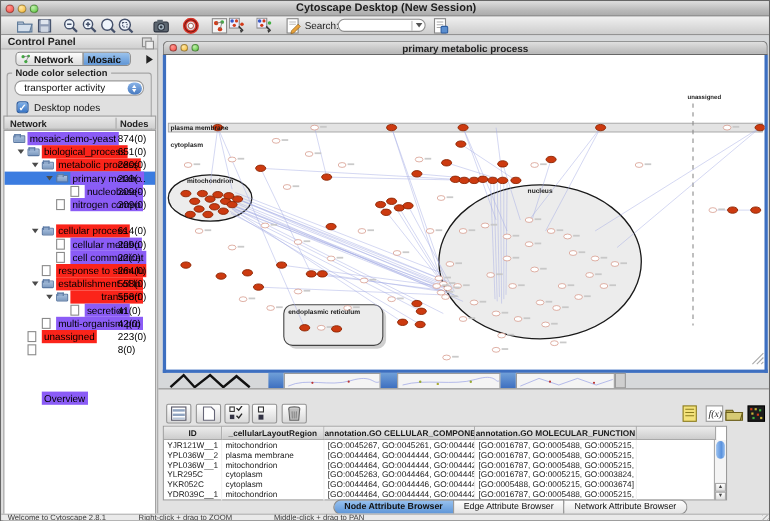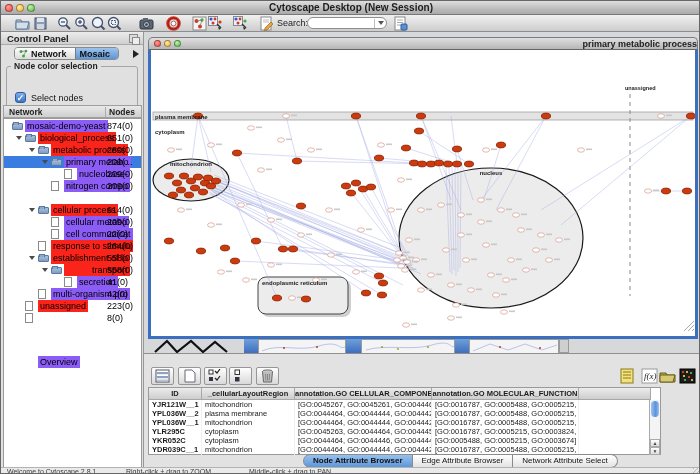--- a/index.html
+++ b/index.html
@@ -80,21 +80,21 @@
 .chip.green{background:#8b5cf6}
 .chip.red{background:#fb241a}
 .tcount{position:absolute;left:103px;color:#000}
 
 .desktop{position:absolute;left:143px;top:31px;width:557px;height:321px;background:#d6d8da}
 .iwin{position:absolute;left:4px;top:5px;width:550px;height:302px}
 .iwin-title{position:absolute;left:0;top:0;width:550px;height:13px;border-radius:5px 5px 0 0;
   background:linear-gradient(#e0e0e0,#b6b6b6);border:1px solid #7c7c7c;border-bottom:1px solid #666}
 .iwin-title .tl{width:7px;height:7px;top:2px}
 .iwin-title .r{left:5px}.iwin-title .y{left:15px}.iwin-title .g{left:25px}
-.iwin-title-text{position:absolute;width:100%;text-align:right;top:1px;font-size:9px;
+.iwin-title-text{position:absolute;width:100%;text-align:center;top:1px;font-size:9px;
   font-weight:bold;color:#222}
 .iwin-body{position:absolute;left:0;top:13px;width:550px;height:289px;
   border:3px solid #3d6fc0;border-top:none;background:#fff}
 .graph{position:absolute;left:0;top:0;width:544px;height:283px}
 .glabel{font-family:"Liberation Sans",sans-serif;font-weight:bold;fill:#1a1a1a}
 
 .strip{position:absolute;top:307px;height:14px}
 .strip.white{background:#f4f4f4;border:1px solid #9a9a9a;border-bottom:none}
 .strip.blue{background:linear-gradient(#6f9fd8,#3d6fc0)}
 .strip.nub{background:#cfcfcf;border:1px solid #9a9a9a}
@@ -108,21 +108,21 @@
 .dpi{position:absolute;top:3px;width:40px;height:16px}
 .dpi svg{width:17px;height:16px;display:block}
 .dp-table{position:absolute;left:4px;top:33px;width:513px;height:68px;background:#fff;
   border:1px solid #9a9a9a;font-size:7.5px;color:#1a1a1a}
 .dp-hrow{display:flex;height:12px}
 .dp-h{background:linear-gradient(#ececec,#cdcdcd);border-right:1px solid #a8a8a8;
   border-bottom:1px solid #a8a8a8;font-weight:bold;text-align:center;line-height:11px;
   overflow:hidden;white-space:nowrap}
 .dp-r{display:flex;height:9.1px}
 .dp-c{overflow:hidden;white-space:nowrap;padding-left:3px;line-height:9.2px;border-right:1px solid #f0f0f0}
-.dp-c.id{font-weight:bold}
+.dp-c.id{font-weight:normal}
 .dp-scroll{position:absolute;right:0;top:12px;width:11px;height:55px;background:#f4f4f4;
   border-left:1px solid #aaa}
 .dp-thumb{position:absolute;left:1px;top:1px;width:8px;height:16px;border-radius:4px;
   background:linear-gradient(90deg,#9cc2f0,#5a92dd 60%,#9cc2f0)}
 .dp-sb{position:absolute;left:0px;width:10px;height:8px;background:linear-gradient(#fff,#ddd);
   border:1px solid #aaa;font-size:5px;line-height:7px;text-align:center;color:#444}
 .dp-tabs{position:absolute;left:159px;top:100px;height:14px;display:flex}
 .seg{font-size:8px;line-height:12px;padding:0 9px;border:1px solid #8a8a8a;border-left:none;
   background:linear-gradient(#ffffff,#e3e3e3);color:#111;white-space:nowrap}
 .seg:first-child{border-left:1px solid #8a8a8a;border-radius:7px 0 0 7px}
@@ -278,23 +278,27 @@
         <span>Network</span>
       </div>
       <div class="cp-tab sel">
         <span>Mosaic</span>
       </div>
     </div>
     <span class="tab-next"></span>
 
     <div class="fieldset"></div>
     <div class="fieldset-label">Node color selection</div>
+    <div class="combo">
+      <span>transporter activity</span>
+      <span class="combo-btn"></span>
+    </div>
     <div class="checkrow">
       <span class="checkbox">✓</span>
-      <span class="checklabel">Select nodes</span>
+      <span class="checklabel">Desktop nodes</span>
     </div>
 
     <div class="cols-header">
       <span class="c1">Network</span>
       <span class="div"></span>
       <span class="c2">Nodes</span>
     </div>
     <div class="tree">
         <div class="trow" style="top: 1px;">
           <span class="ficon" style="left: 8px;"></span>
@@ -794,21 +798,21 @@
         </div>
         <div class="dp-scroll">
           <div class="dp-thumb"></div>
           <div class="dp-sb" style="bottom:8px">▲</div>
           <div class="dp-sb" style="bottom:0">▼</div>
         </div>
       </div>
     <div class="dp-tabs">
         <div class="seg sel">Node Attribute Browser</div>
         <div class="seg">Edge Attribute Browser</div>
-        <div class="seg">Network Attribute Select</div>
+        <div class="seg">Network Attribute Browser</div>
       </div>
   </div>
 
   <div class="statusbar">
     <span style="left:6px">Welcome to Cytoscape 2.8.1</span>
     <span style="left:125px">Right-click + drag to ZOOM</span>
     <span style="left:248px">Middle-click + drag to PAN</span>
     <span class="grip"></span>
   </div>
 

